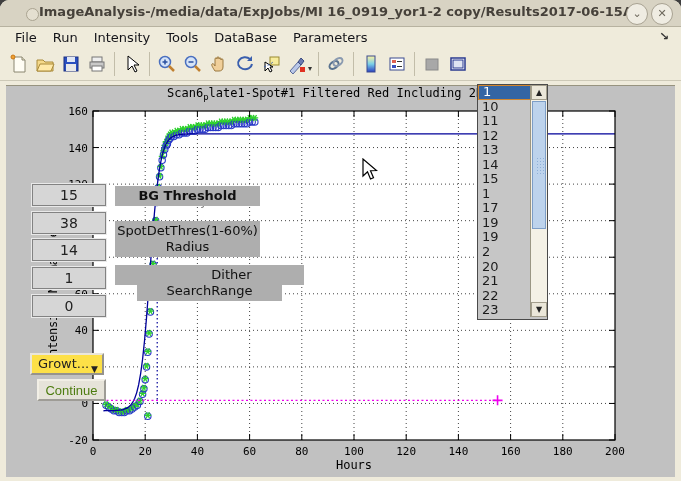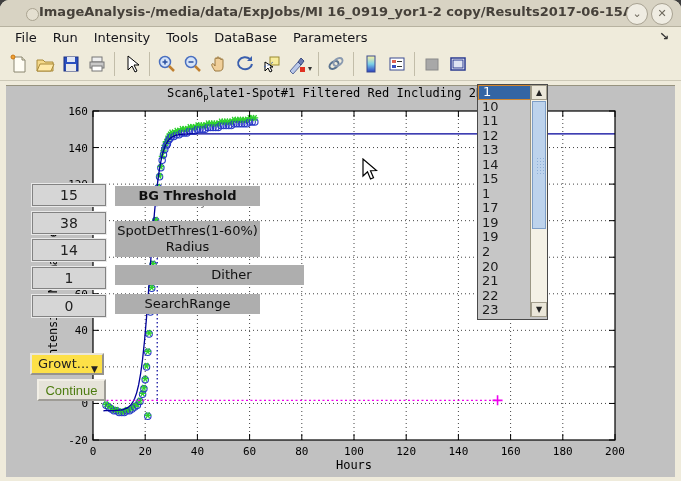--- a/index.html
+++ b/index.html
@@ -431,21 +431,21 @@
   <div id="controls">
         <input class="pfield" value="15" style="top: 184px;">
         <div class="plabel" style="top: 186px; font-weight: bold;">BG Threshold</div>
         <input class="pfield" value="38" style="top: 212px;">
         <div class="plabel" style="top: 209px; margin-top: 12px;">SpotDetThres(1-60%)</div>
         <input class="pfield" value="14" style="top: 239px;">
         <div class="plabel" style="top: 237px;">Radius</div>
         <input class="pfield" value="1" style="top: 267px;">
         <div class="plabel" style="top: 265px; padding-left: 44px;">Dither</div>
         <input class="pfield" value="0" style="top: 295px;">
-        <div class="plabel" style="top: 294px;">SearchRange</div>
+        <div class="plabel" style="top: 281px; margin-left: 22px;">SearchRange</div>
       </div>
 
   <div class="growth"><span>Growt...</span><span class="arr">▼</span></div>
   <button class="continue">Continue</button>
 
   <div class="listbox">
     <div id="lbitems">
           <div class="lb-item sel">1</div>
           <div class="lb-item">10</div>
           <div class="lb-item">11</div>

